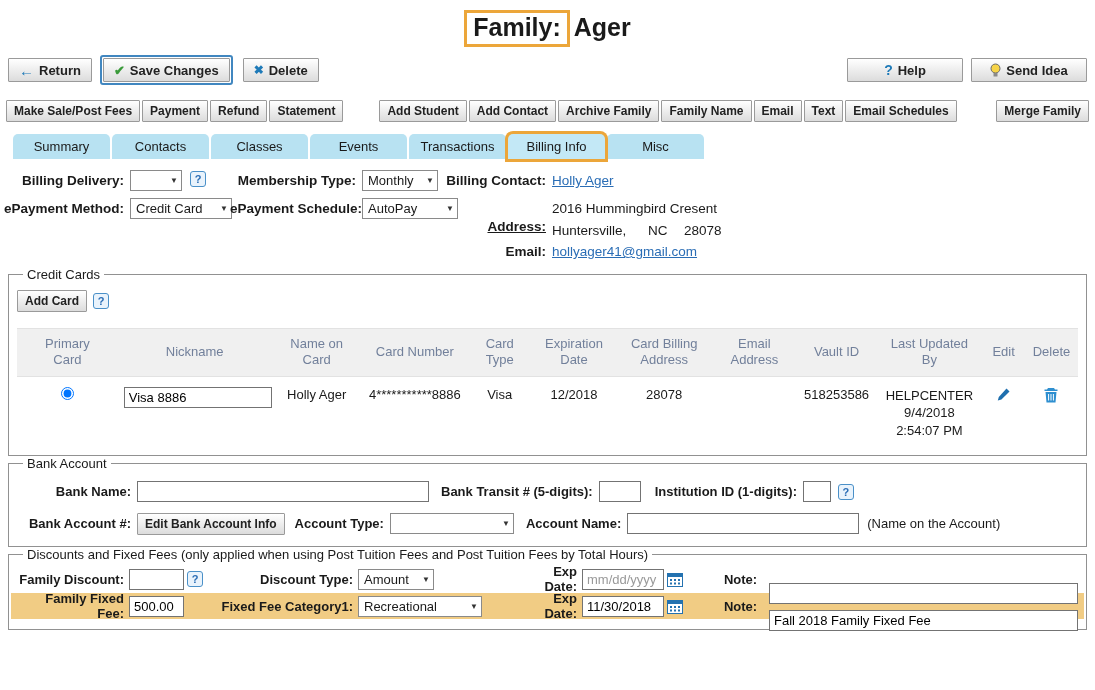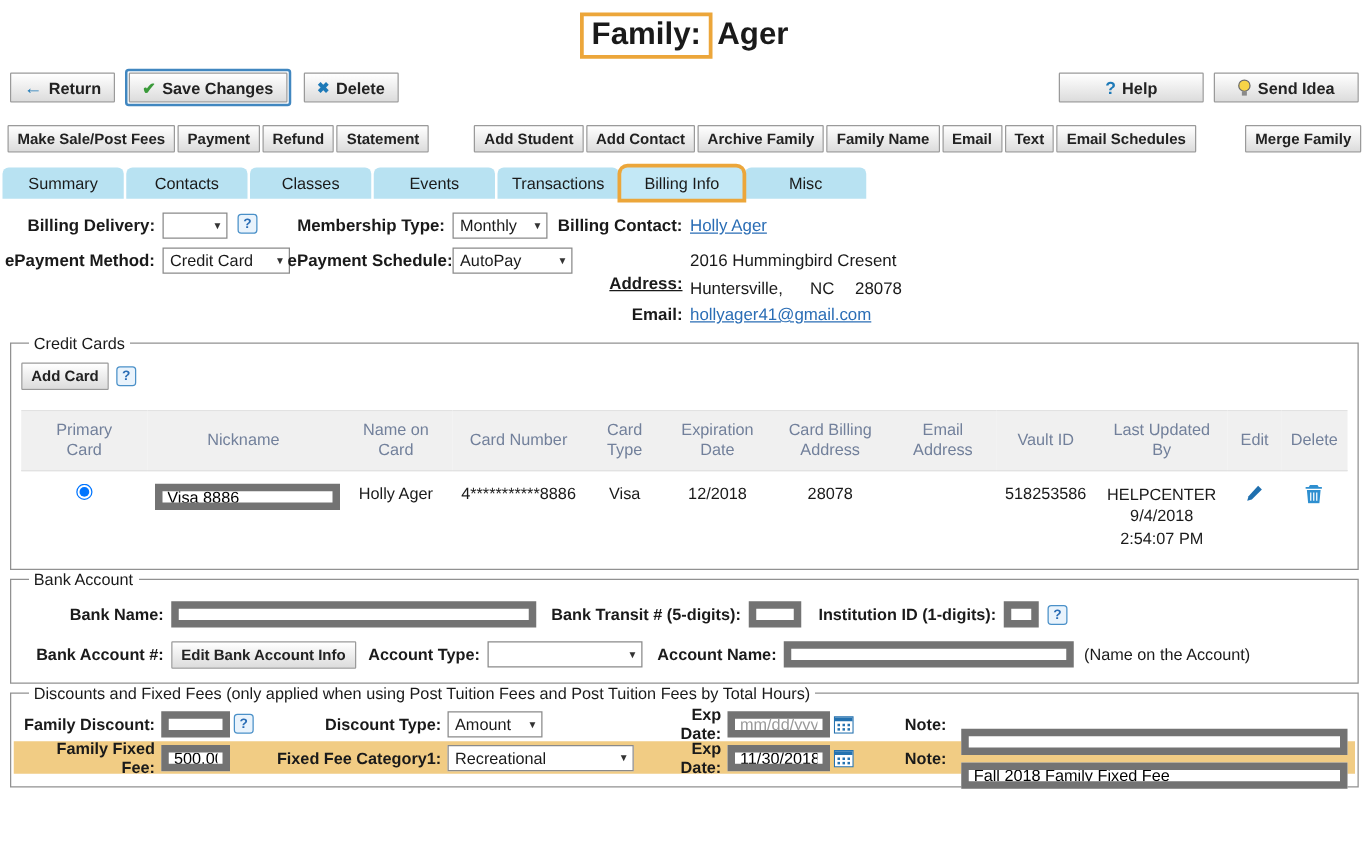--- a/index.html
+++ b/index.html
@@ -46,32 +46,32 @@
   .toolbar-right { margin-left:auto; display:flex; gap:8px; }
   .toolbar-right .btn { width:116px; }
 
   
   .actions { display:flex; align-items:center; padding:0 6px; margin-top:16px; }
   .actions .btn { margin-right:2px; }
   .actions .gap { width:34px; }
   .actions .push { margin-left:auto; margin-right:0; }
 
   
-  .tabs { display:flex; gap:2px; margin-top:12px; padding-left:2px; height:25px; }
+  .tabs { display:flex; gap:2px; margin-top:12px; padding-left:13px; height:25px; }
   .tab {
     width:97px; display:flex; align-items:center; justify-content:center;
     background:#b8e2f2; border-radius:5px 5px 0 0; font-size:13px; color:#1a1a1a;
     cursor:pointer;
   }
   .tab.annot { box-shadow:0 0 0 3px #eca63a; position:relative; z-index:2; background:#c3e8f6; }
 
   
   .lbl { font-weight:bold; }
   input[type=text] {
-    border:6px solid #737373; height:21px; padding:0 4px;
+    border:1px solid #737373; height:21px; padding:0 4px;
     font-family:inherit; font-size:13px; background:#fff;
   }
   input[type=text]::placeholder { color:#999; }
   .sel {
     display:inline-flex; align-items:center; justify-content:space-between;
     border:1px solid #8a8a8a; background:#fff; height:21px;
     padding:0 3px 0 5px; font-size:13px; cursor:pointer;
   }
   .sel .arr { font-size:8px; color:#333; margin-left:6px; }
   .qicon {
@@ -378,21 +378,21 @@
     </span>
     <span class="c-lbl4">Note:</span>
     <input type="text" class="c-in4" style="">
   </div>
   <div class="disc-row hl">
     <span class="c-lbl1">Family Fixed Fee:</span>
     <input type="text" class="c-in1 hl-input" value="500.00" style="">
     <span class="c-ico"></span>
     <span class="c-lbl2">Fixed Fee Category1:</span>
     <span class="c-selw">
-      <span class="sel" style="width:149px;">
+      <span class="sel" style="width:124px;">
         <span>Recreational</span>
         <span class="arr">▼</span>
       </span>
     </span>
     <span class="c-lbl3">Exp Date:</span>
     <input type="text" class="c-in3" value="11/30/2018" style="">
     <span class="cal">
       <svg width="16" height="15" viewBox="0 0 16 15">
           <rect x="0.5" y="1.5" width="15" height="13" fill="#fff" stroke="#2472b0"></rect>
           <rect x="1" y="2" width="14" height="3" fill="#2472b0"></rect>

